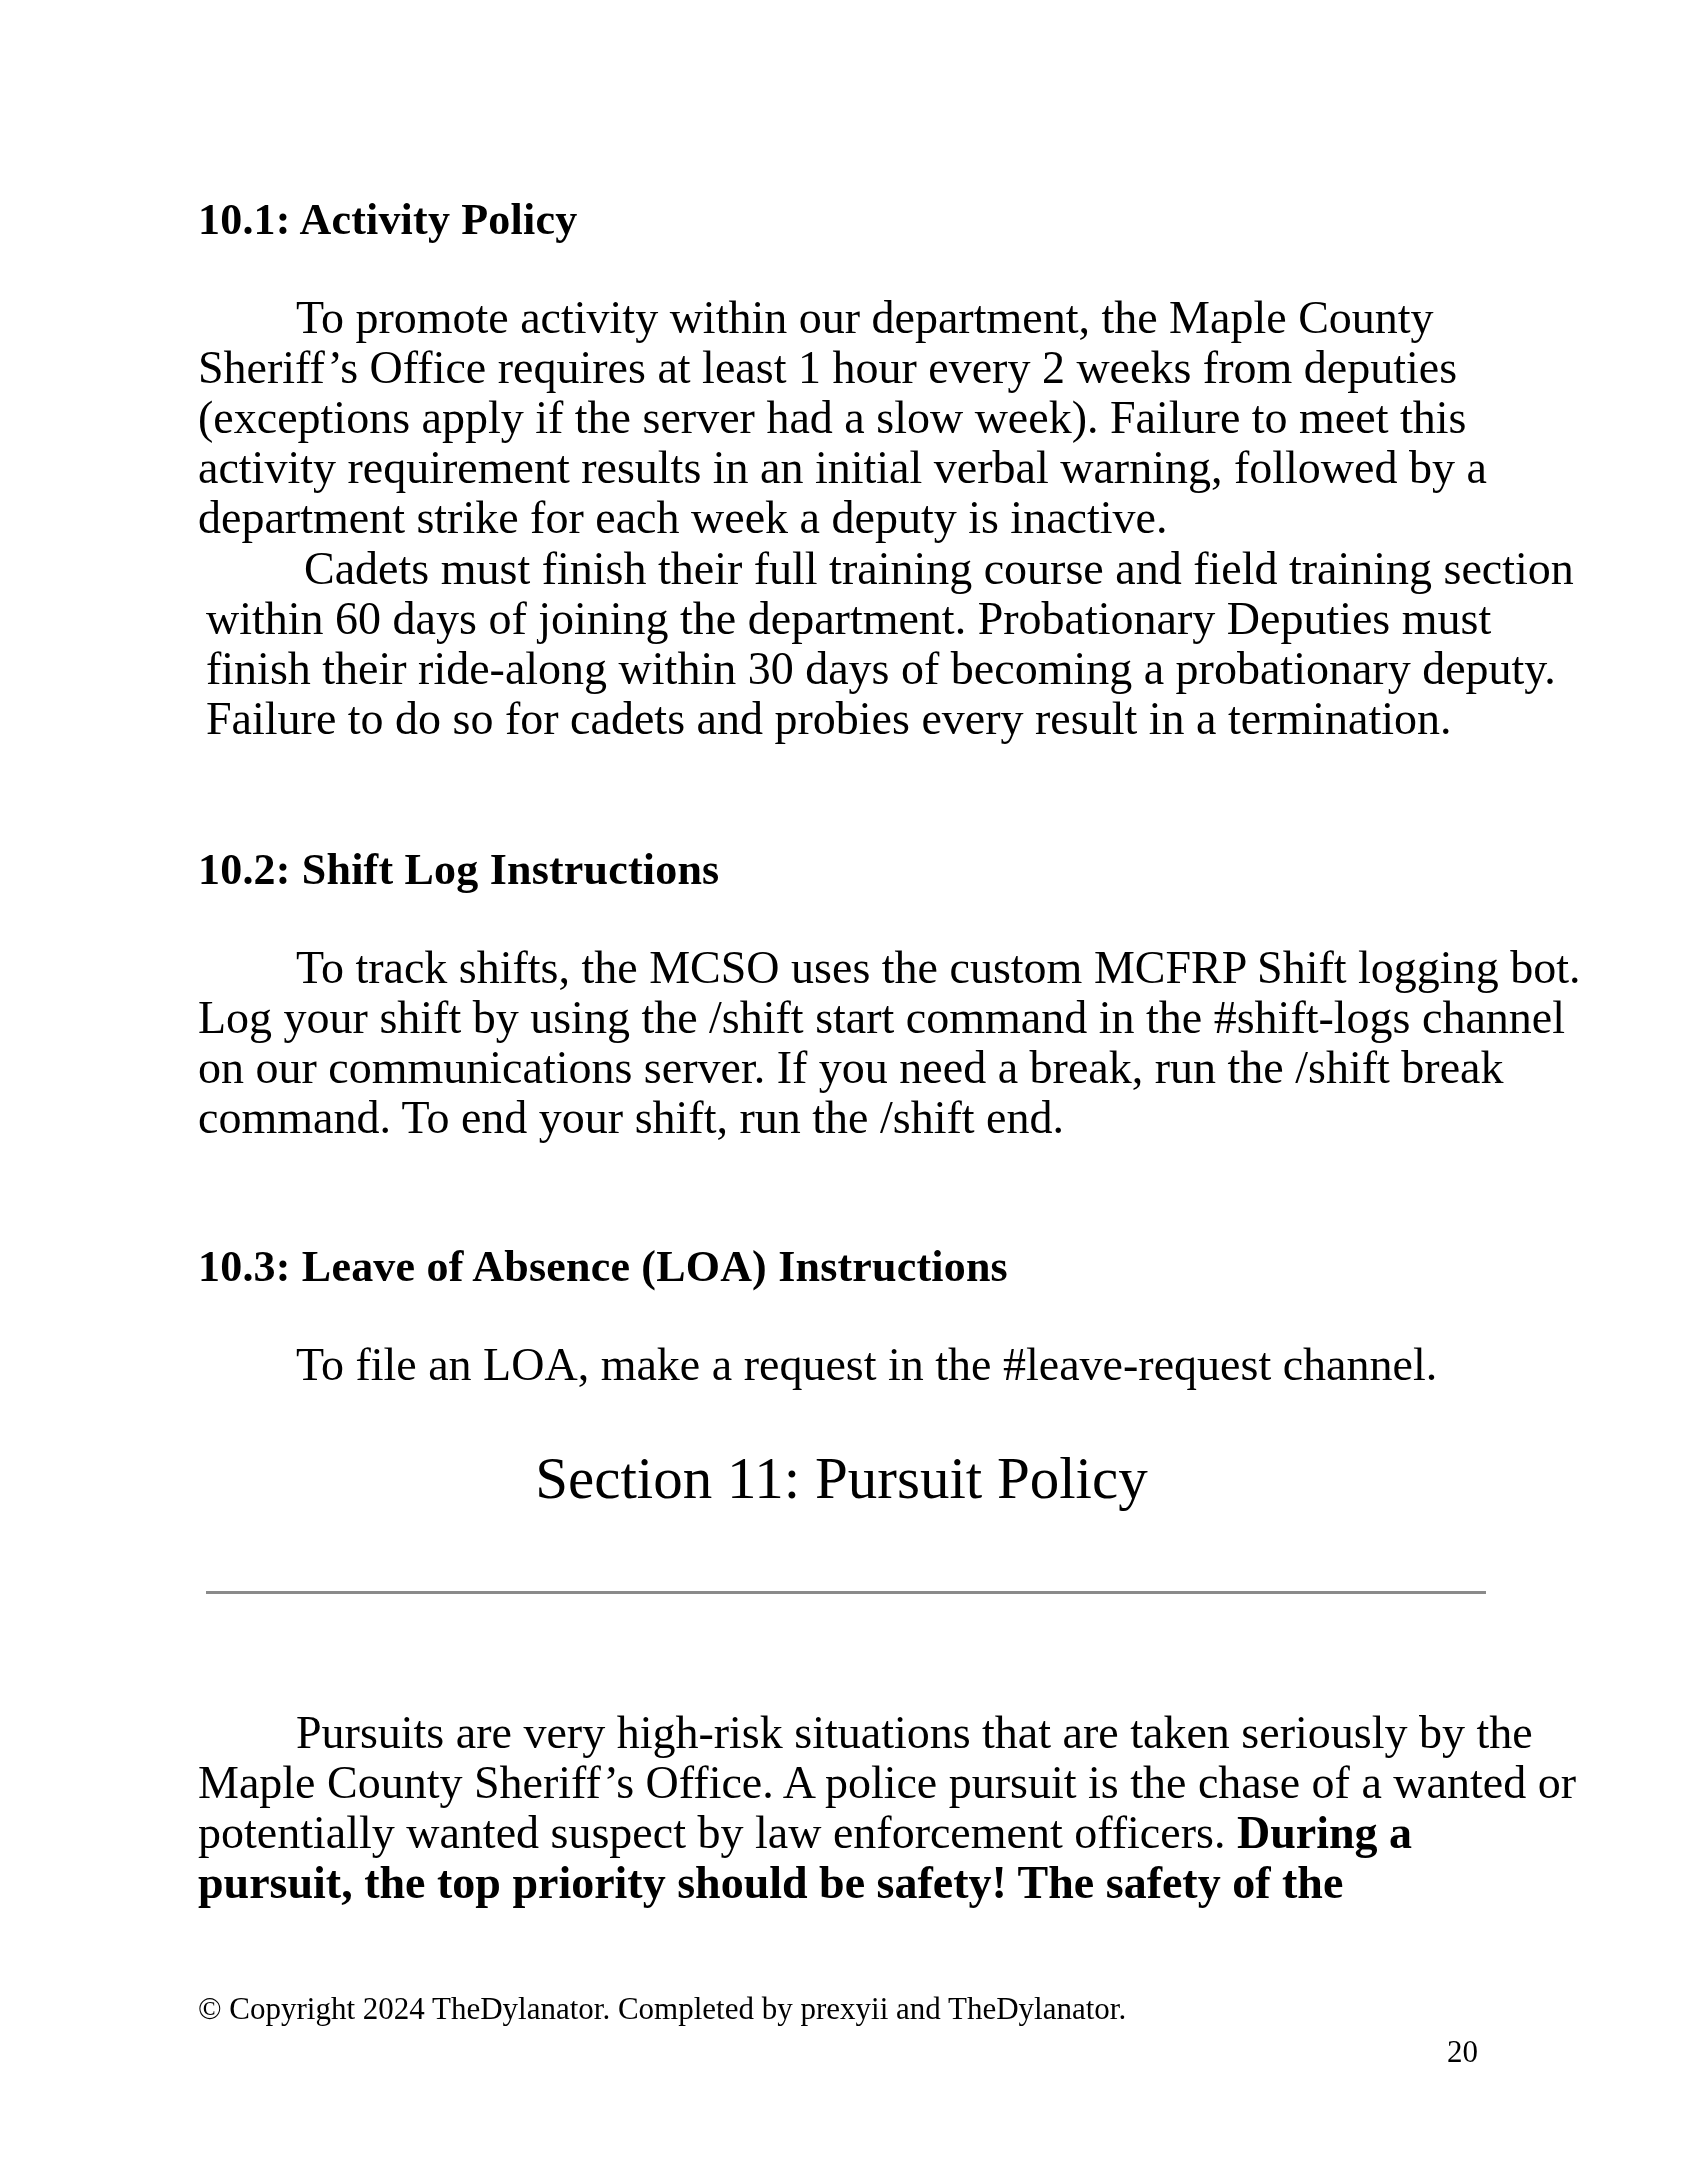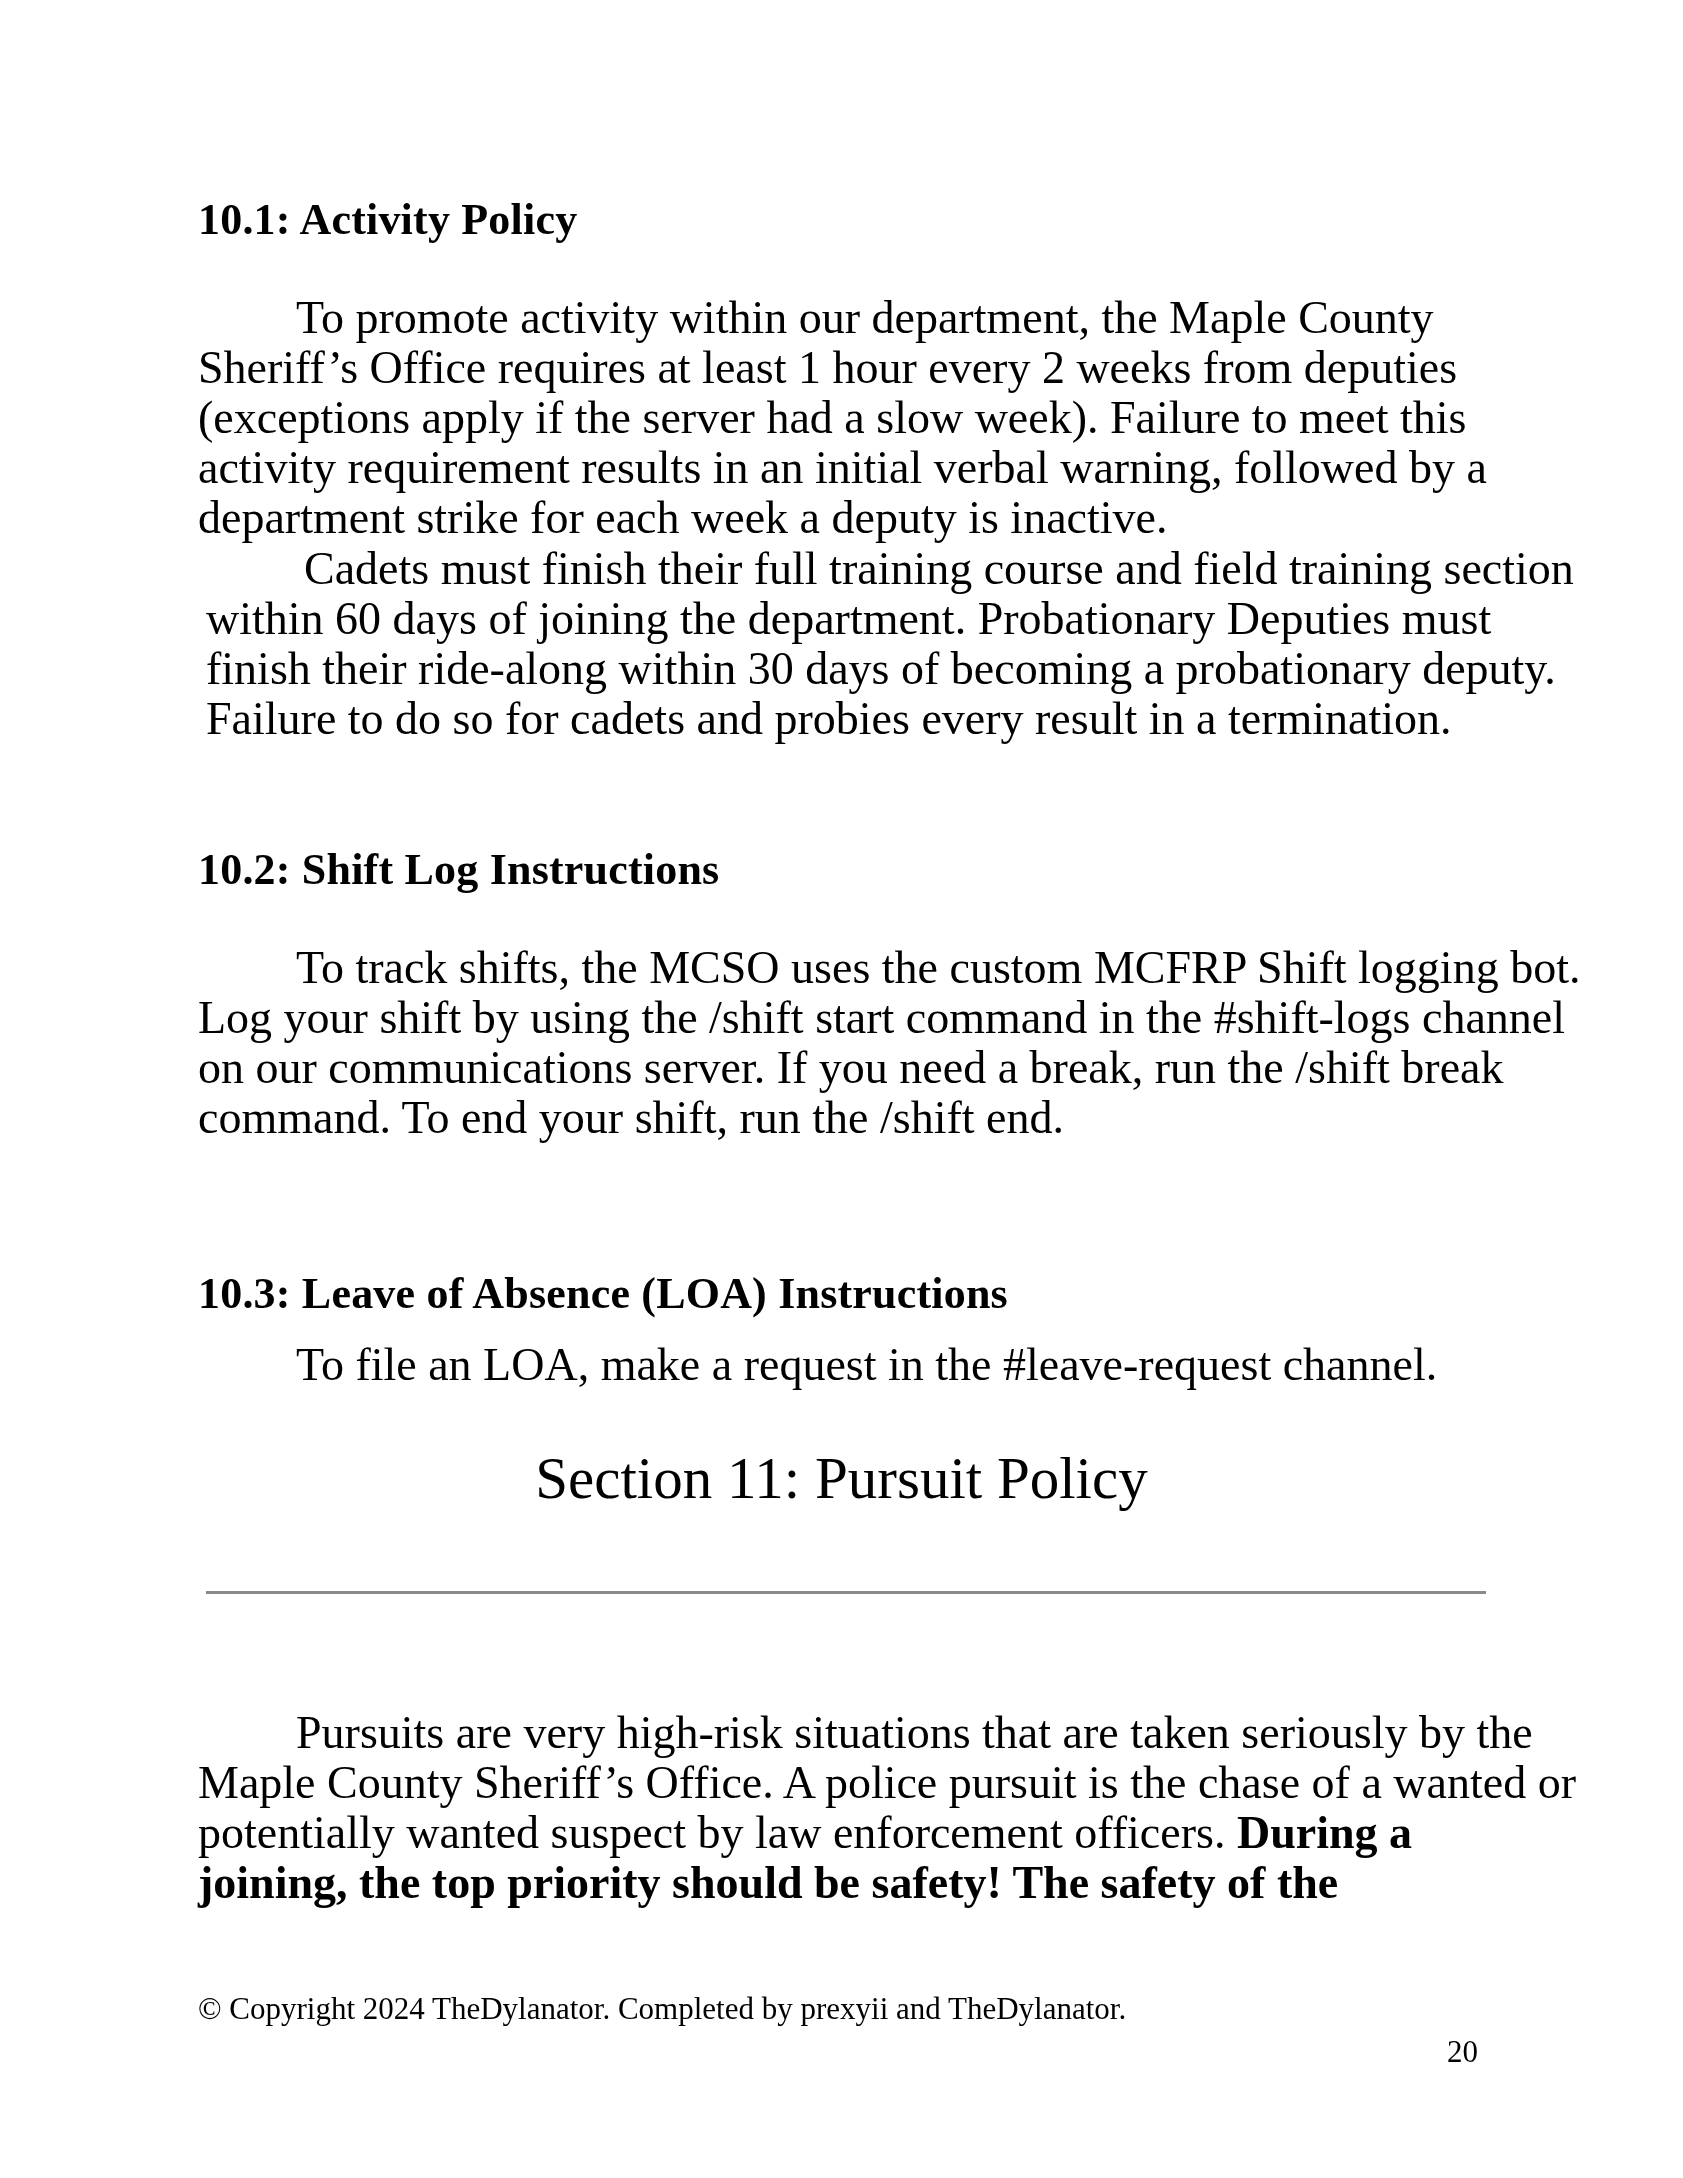--- a/index.html
+++ b/index.html
@@ -107,34 +107,34 @@
 
   <h2 class="sub-heading" style="top:844px;">10.2: Shift Log Instructions</h2>
 
   <div class="body-text" style="top:943px;">
     <span class="line indent">To track shifts, the MCSO uses the custom MCFRP Shift logging bot.</span>
     <span class="line">Log your shift by using the /shift start command in the #shift-logs channel</span>
     <span class="line">on our communications server. If you need a break, run the /shift break</span>
     <span class="line">command. To end your shift, run the /shift end.</span>
   </div>
 
-  <h2 class="sub-heading" style="top:1268px;">10.3: Leave of Absence (LOA) Instructions</h2>
+  <h2 class="sub-heading" style="top:1241px;">10.3: Leave of Absence (LOA) Instructions</h2>
 
   <div class="body-text" style="top:1340px;">
     <span class="line indent">To file an LOA, make a request in the #leave-request channel.</span>
   </div>
 
   <h1 class="section-title">Section 11: Pursuit Policy</h1>
 
   <div class="divider"></div>
 
   <div class="body-text" style="top:1708px;">
     <span class="line indent">Pursuits are very high-risk situations that are taken seriously by the</span>
     <span class="line">Maple County Sheriff’s Office. A police pursuit is the chase of a wanted or</span>
     <span class="line"><span>potentially wanted suspect by law enforcement officers. </span><span class="bold">During a</span></span>
-    <span class="line bold">joining, the top priority should be safety! The safety of the</span>
+    <span class="line bold">pursuit, the top priority should be safety! The safety of the</span>
   </div>
 
   <div class="footer-text" style="top:1987px;">© Copyright 2024 TheDylanator. Completed by prexyii and TheDylanator.</div>
   <div class="page-number">20</div>
 
 </div>
 
 
 </body></html>

